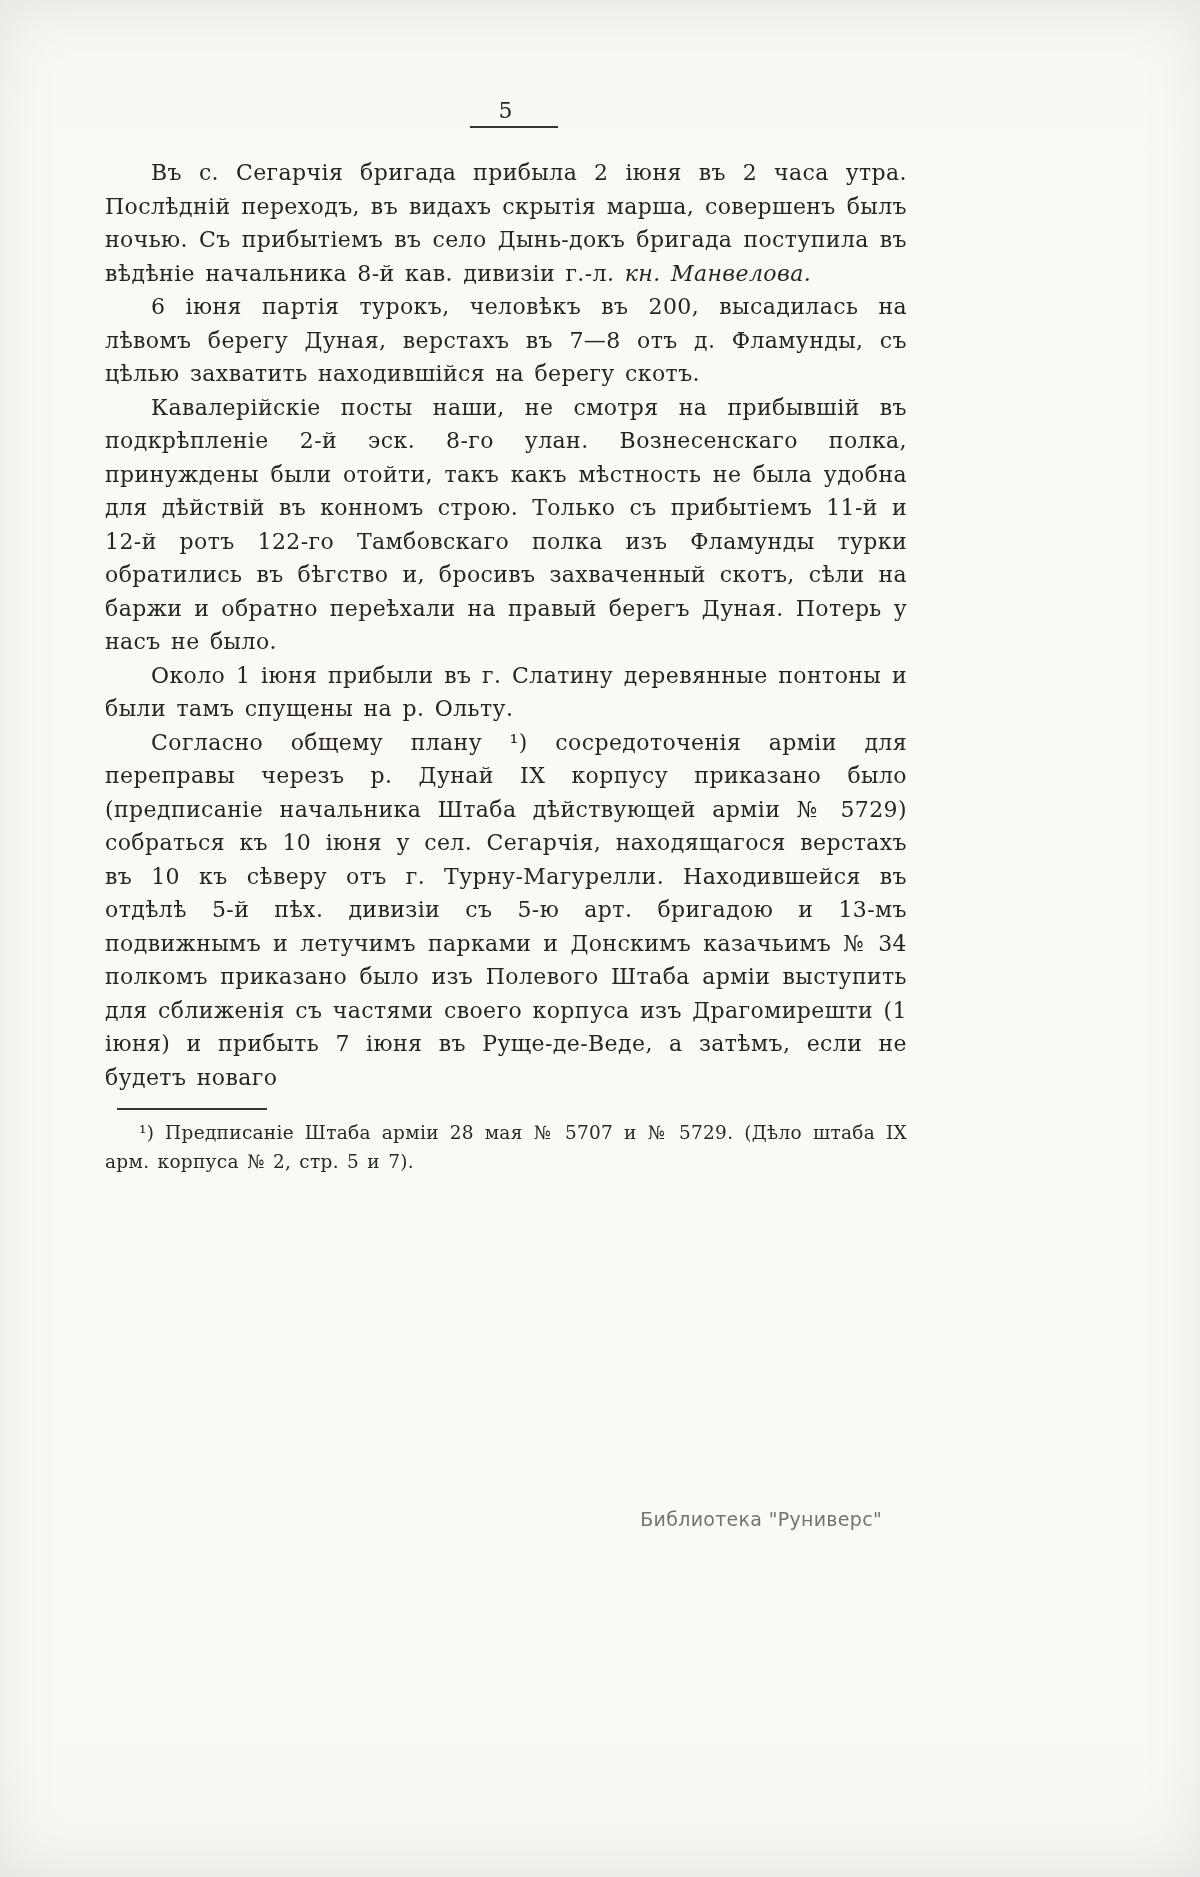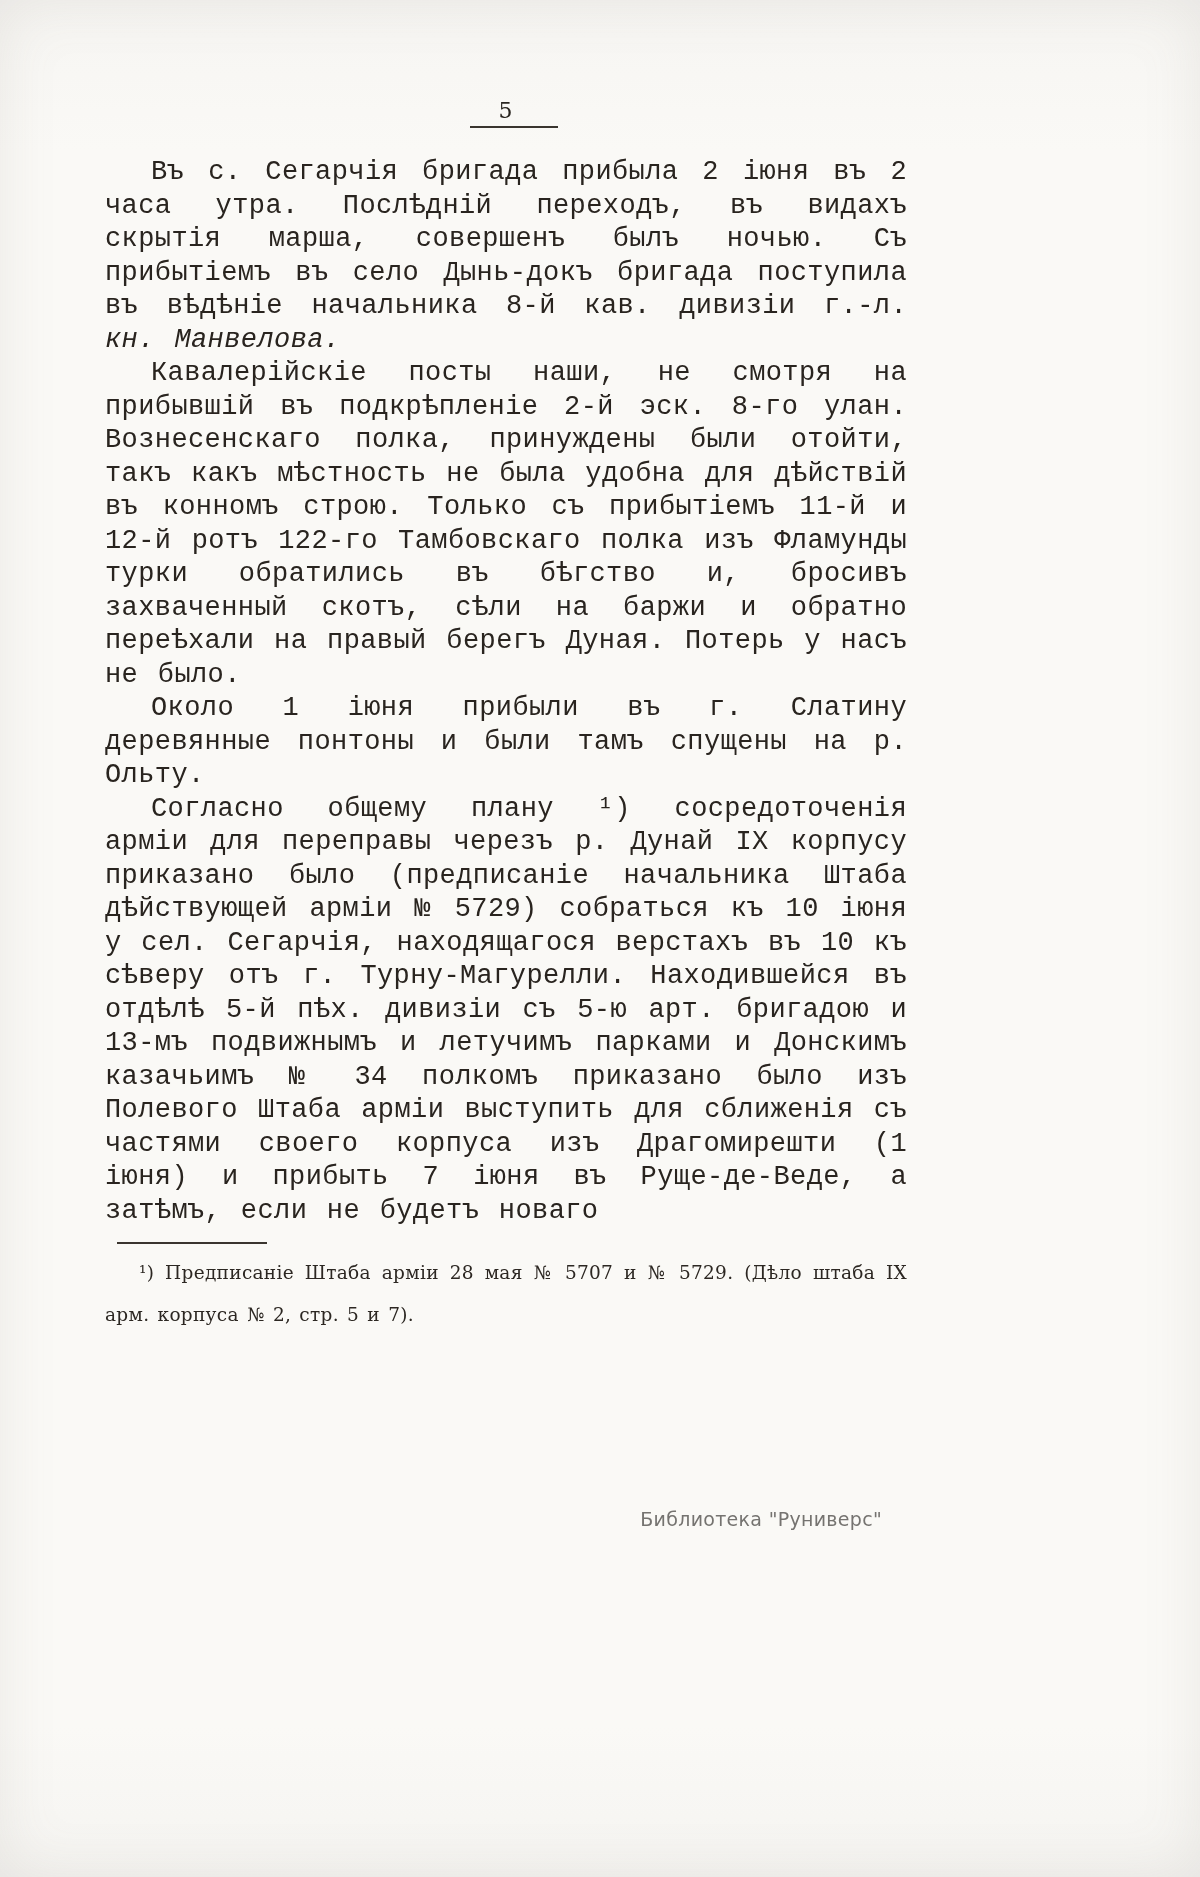--- a/index.html
+++ b/index.html
@@ -37,46 +37,45 @@
   }
   .page-number-rule {
     width: 88px;
     height: 2px;
     background: #3a352f;
     margin: 0 auto;
     transform: translateX(8px);
   }
   .para {
     margin: 0;
-    font-size: 27px;
+    font-size: 22px;
     line-height: 33.5px;
     text-align: justify;
     text-indent: 46px;
     word-spacing: 3px;
     letter-spacing: 0.4px;
-    font-family: Liberation Mono, monospace;
   }
   .para .italic {
     font-style: italic;
   }
   .footnote-block {
     margin-top: 14px;
   }
   .footnote-sep {
     width: 0;
     height: 0;
     border-top: 2px solid #3a352f;
     width: 150px;
     margin-left: 12px;
     margin-bottom: 8px;
   }
   .footnote {
     margin: 0;
     font-size: 18.5px;
-    line-height: 42px;
+    line-height: 29px;
     text-align: justify;
     text-indent: 34px;
     word-spacing: 2px;
     letter-spacing: 0.3px;
     color: #2c2archive722;
     color: #2c2722;
   }
   .watermark {
     position: absolute;
     top: 1508px;
@@ -93,20 +92,21 @@
 <div class="page">
   <div class="content">
 
     <div class="page-header">
       <div class="page-number">5</div>
       <div class="page-number-rule"></div>
     </div>
 
     <div id="paragraphs">
         <p class="para"><span>Въ с. Сегарчія бригада прибыла 2 іюня въ 2 часа утра. Послѣдній переходъ, въ видахъ скрытія марша, совершенъ былъ ночью. Съ прибытіемъ въ село Дынь-докъ бригада поступила въ вѣдѣніе начальника 8-й кав. дивизіи г.-л. </span><span class="italic">кн. Манвелова.</span></p>
+        <p class="para"><span>6 іюня партія турокъ, человѣкъ въ 200, высадилась на лѣвомъ берегу Дуная, верстахъ въ 7—8 отъ д. Фламунды, съ цѣлью захватить находившійся на берегу скотъ.</span></p>
         <p class="para"><span>Кавалерійскіе посты наши, не смотря на прибывшій въ подкрѣпленіе 2-й эск. 8-го улан. Вознесенскаго полка, принуждены были отойти, такъ какъ мѣстность не была удобна для дѣйствій въ конномъ строю. Только съ прибытіемъ 11-й и 12-й ротъ 122-го Тамбовскаго полка изъ Фламунды турки обратились въ бѣгство и, бросивъ захваченный скотъ, сѣли на баржи и обратно переѣхали на правый берегъ Дуная. Потерь у насъ не было.</span></p>
         <p class="para"><span>Около 1 іюня прибыли въ г. Слатину деревянные понтоны и были тамъ спущены на р. Ольту.</span></p>
         <p class="para"><span>Согласно общему плану ¹) сосредоточенія арміи для переправы черезъ р. Дунай IX корпусу приказано было (предписаніе начальника Штаба дѣйствующей арміи № 5729) собраться къ 10 іюня у сел. Сегарчія, находящагося верстахъ въ 10 къ сѣверу отъ г. Турну-Магурелли. Находившейся въ отдѣлѣ 5-й пѣх. дивизіи съ 5-ю арт. бригадою и 13-мъ подвижнымъ и летучимъ парками и Донскимъ казачьимъ № 34 полкомъ приказано было изъ Полевого Штаба арміи выступить для сближенія съ частями своего корпуса изъ Драгомирешти (1 іюня) и прибыть 7 іюня въ Руще-де-Веде, а затѣмъ, если не будетъ новаго</span></p>
       </div>
 
     <div class="footnote-block">
       <div class="footnote-sep"></div>
       <p class="footnote">¹) Предписаніе Штаба арміи 28 мая № 5707 и № 5729. (Дѣло штаба IX арм. корпуса № 2, стр. 5 и 7).</p>
     </div>
 

